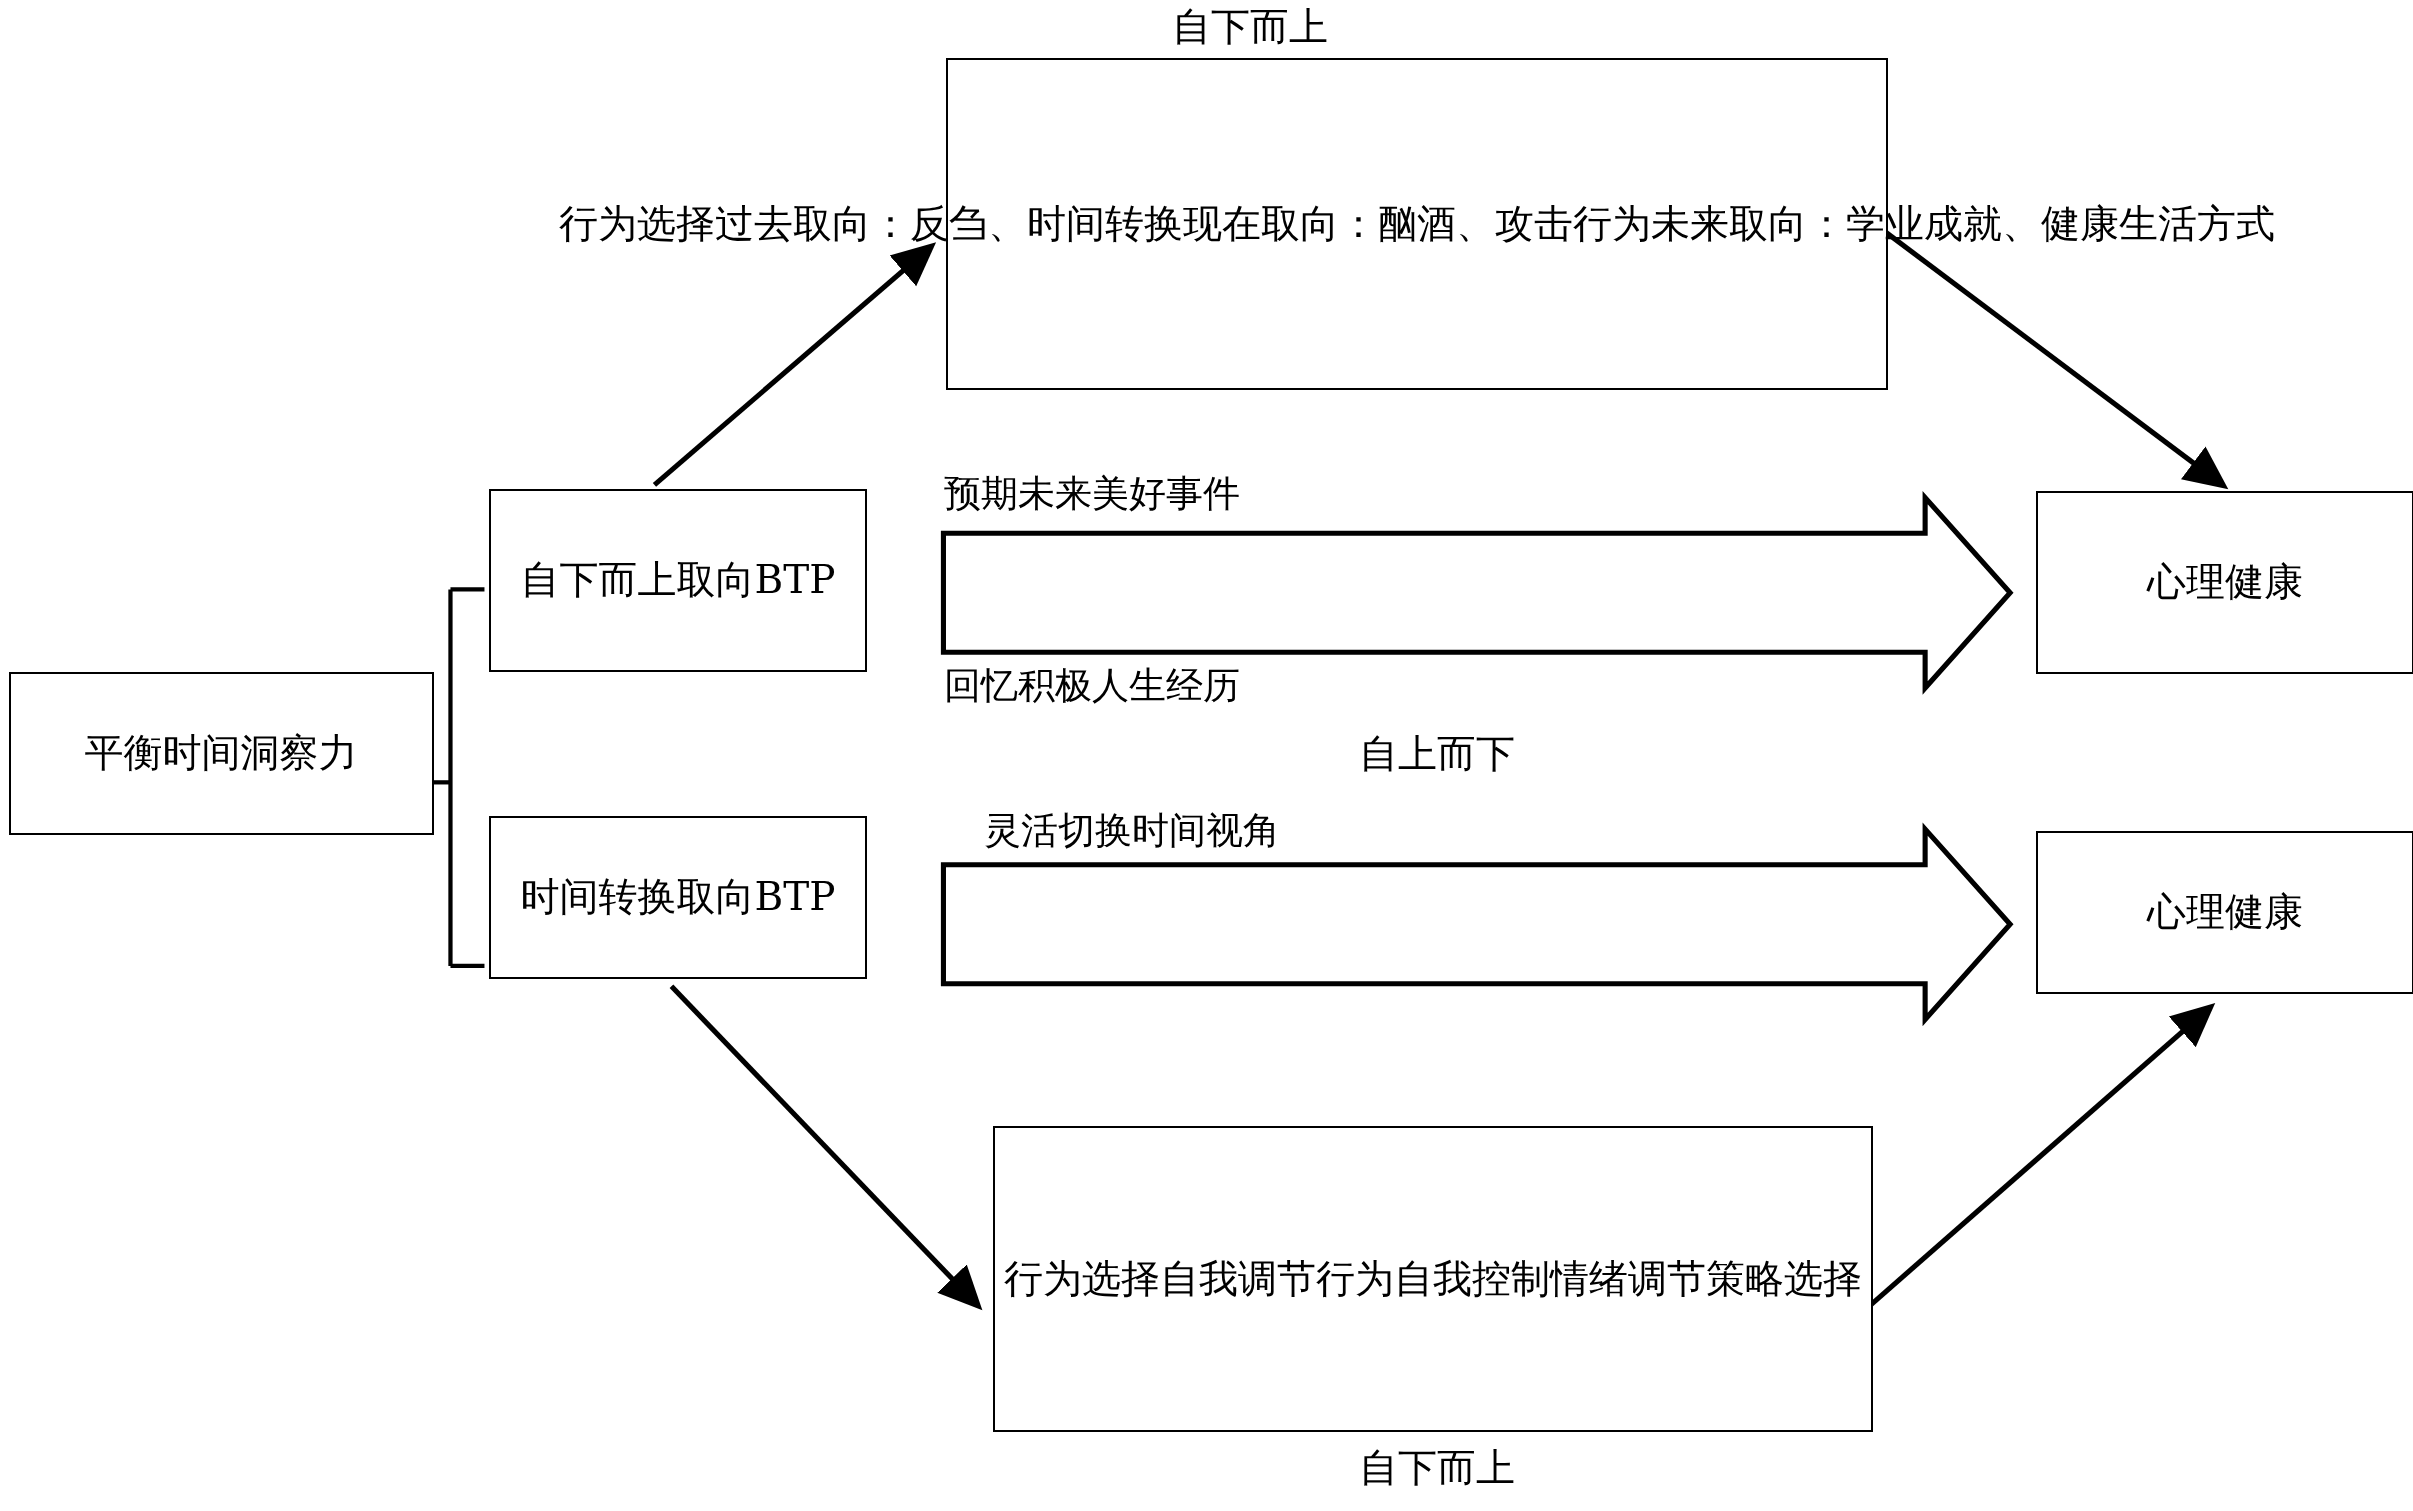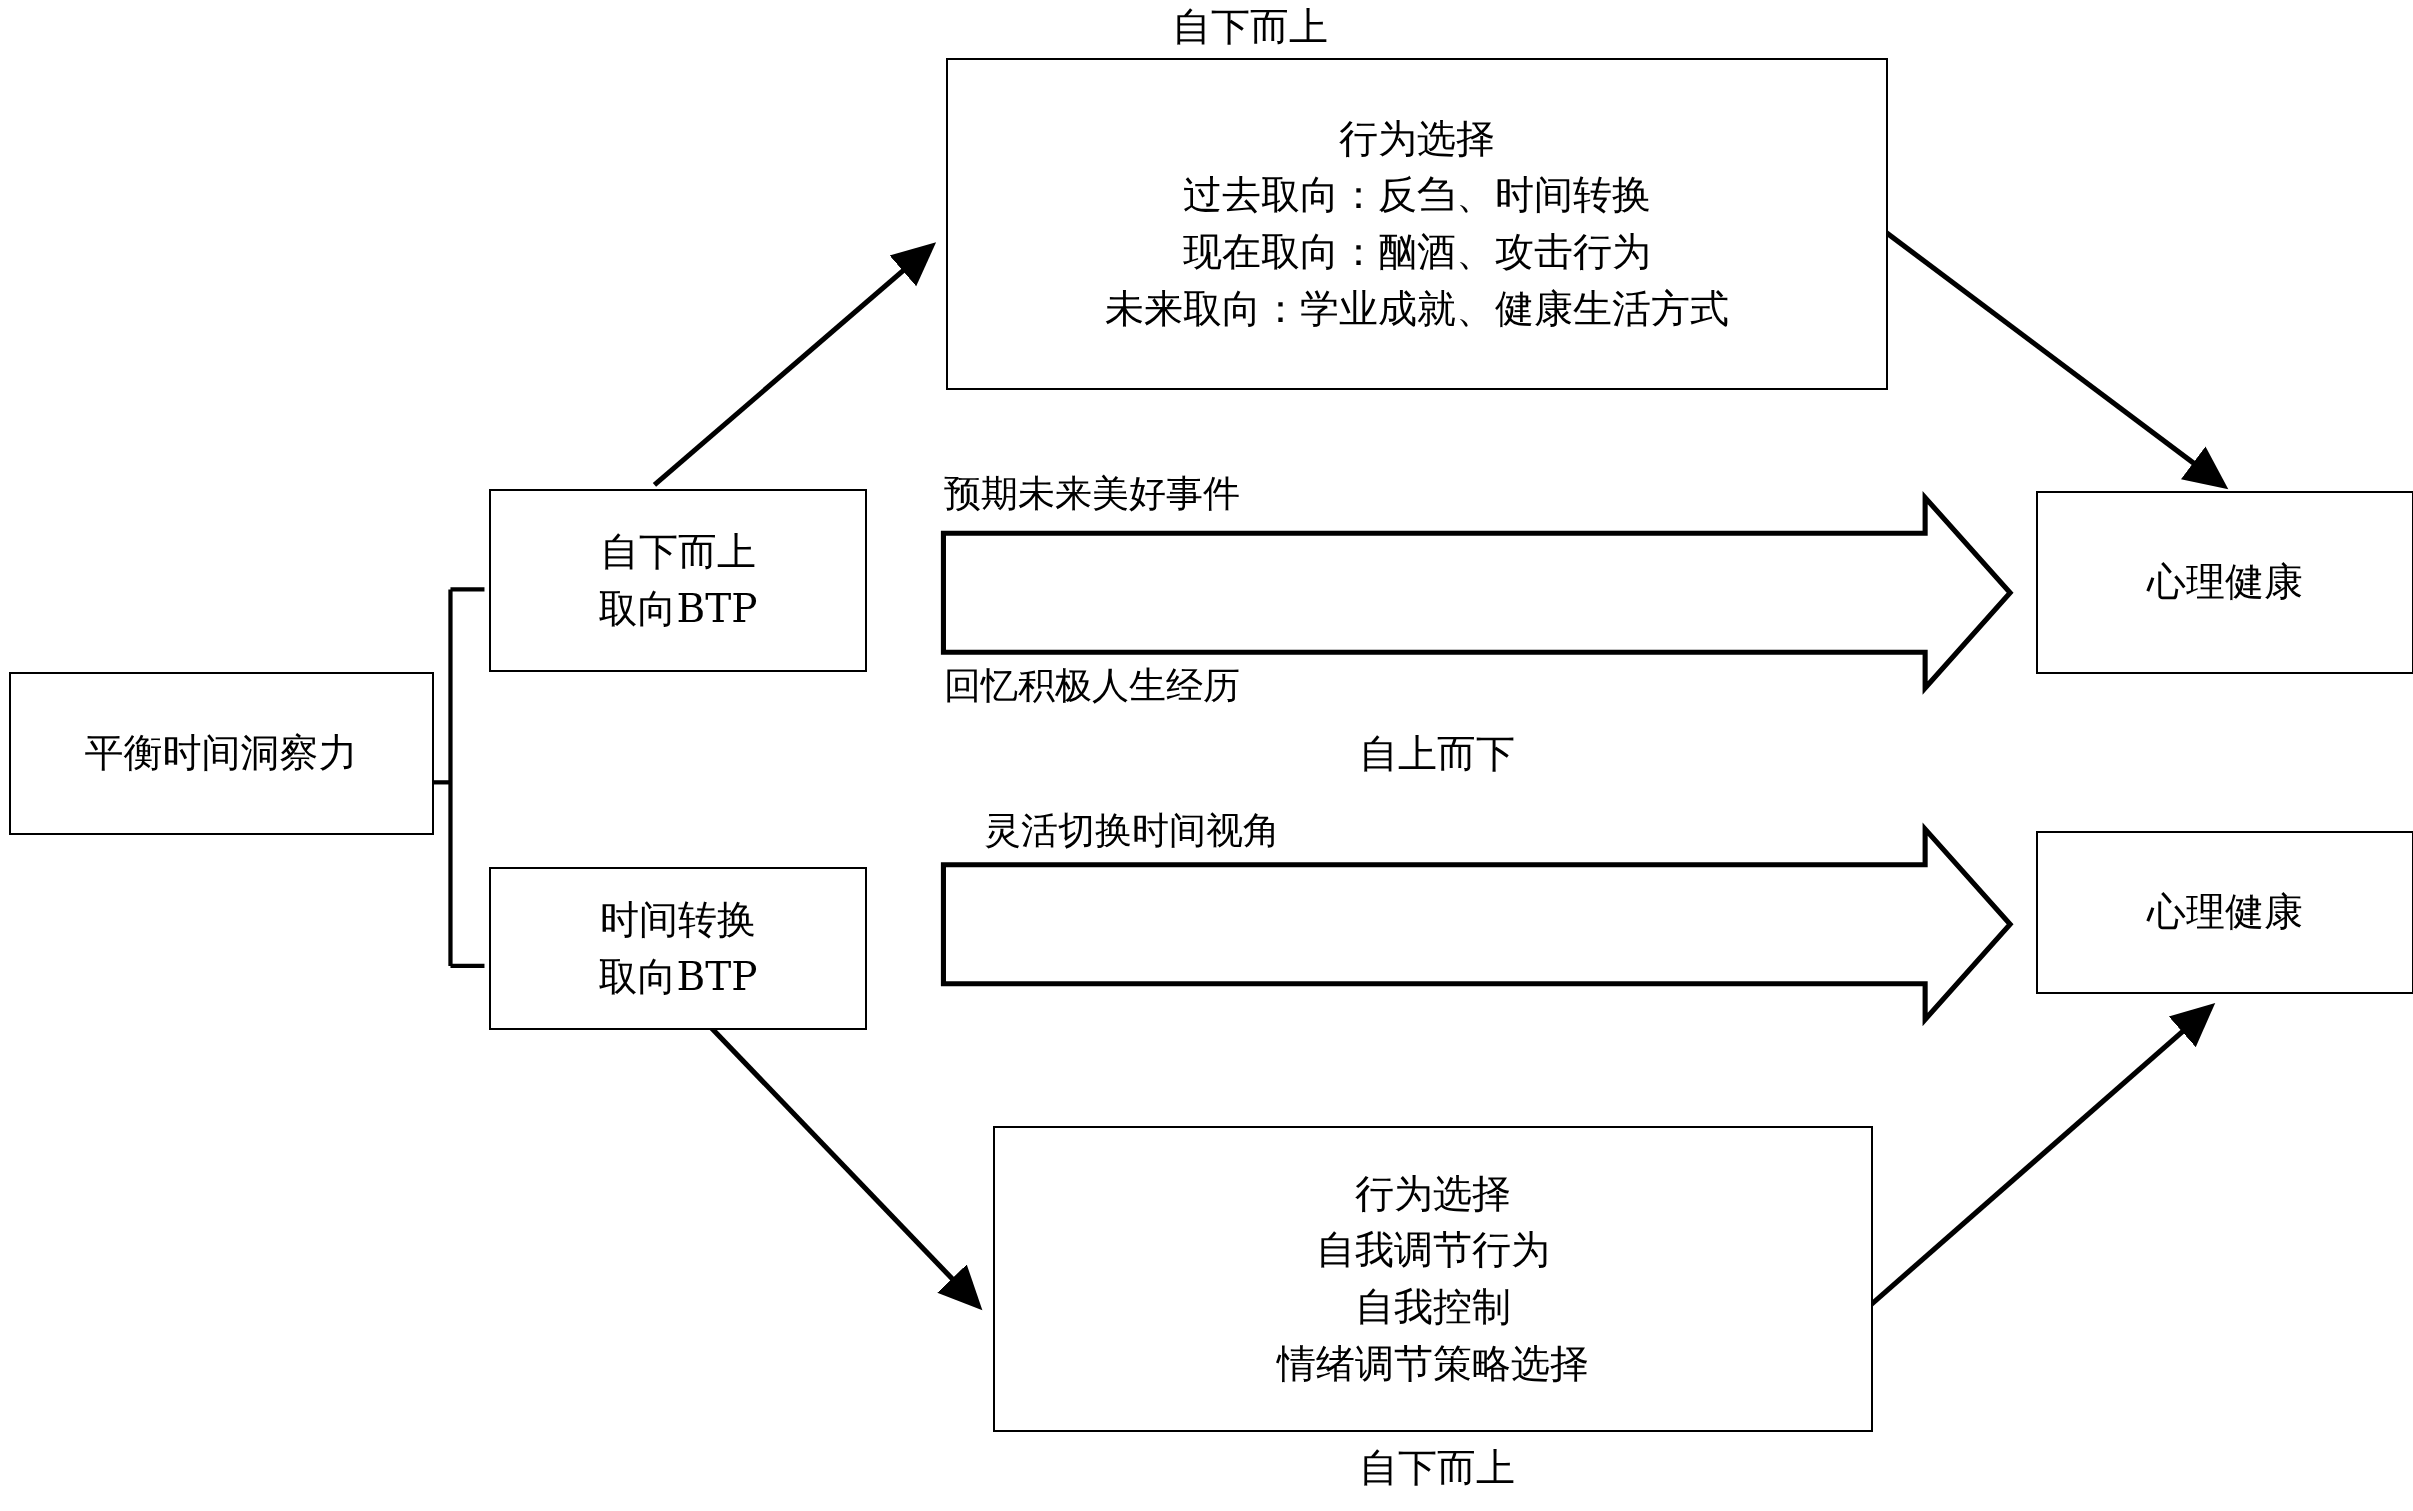--- a/index.html
+++ b/index.html
@@ -17,21 +17,21 @@
     height: 1488px;
     background: #ffffff;
     overflow: hidden;
   }
   .box {
     position: absolute;
     border: 2.6px solid #000;
     background: #fff;
     box-sizing: border-box;
     display: flex;
-    flex-direction: column;
+    flex-direction: row;
     align-items: center;
     justify-content: center;
     text-align: center;
     line-height: 1.45;
   }
   .box .line {
     display: block;
     white-space: nowrap;
   }
   .label {
@@ -106,21 +106,21 @@
 
   <div class="box fs-box" style="left:8.5px; top:672px; width:425px; height:163px;">
     <span class="line">平衡时间洞察力</span>
   </div>
 
   <div class="box fs-box" style="left:489px; top:489px; width:378px; height:183px;">
     <span class="line">自下而上</span>
     <span class="line">取向BTP</span>
   </div>
 
-  <div class="box fs-box" style="left:489px; top:867px; width:378px; height:163px;">
+  <div class="box fs-box" style="left:489px; top:816px; width:378px; height:163px;">
     <span class="line">时间转换</span>
     <span class="line">取向BTP</span>
   </div>
 
   <div class="label fs-label" style="left:944px; top:469px;">预期未来美好事件</div>
   <div class="label fs-label" style="left:944px; top:661px;">回忆积极人生经历</div>
 
   <div class="label fs-big" style="left:1437px; top:727px; transform:translateX(-50%);">自上而下</div>
 
   <div class="label fs-label" style="left:944px; top:806px;margin-left:40px;">灵活切换时间视角</div>

